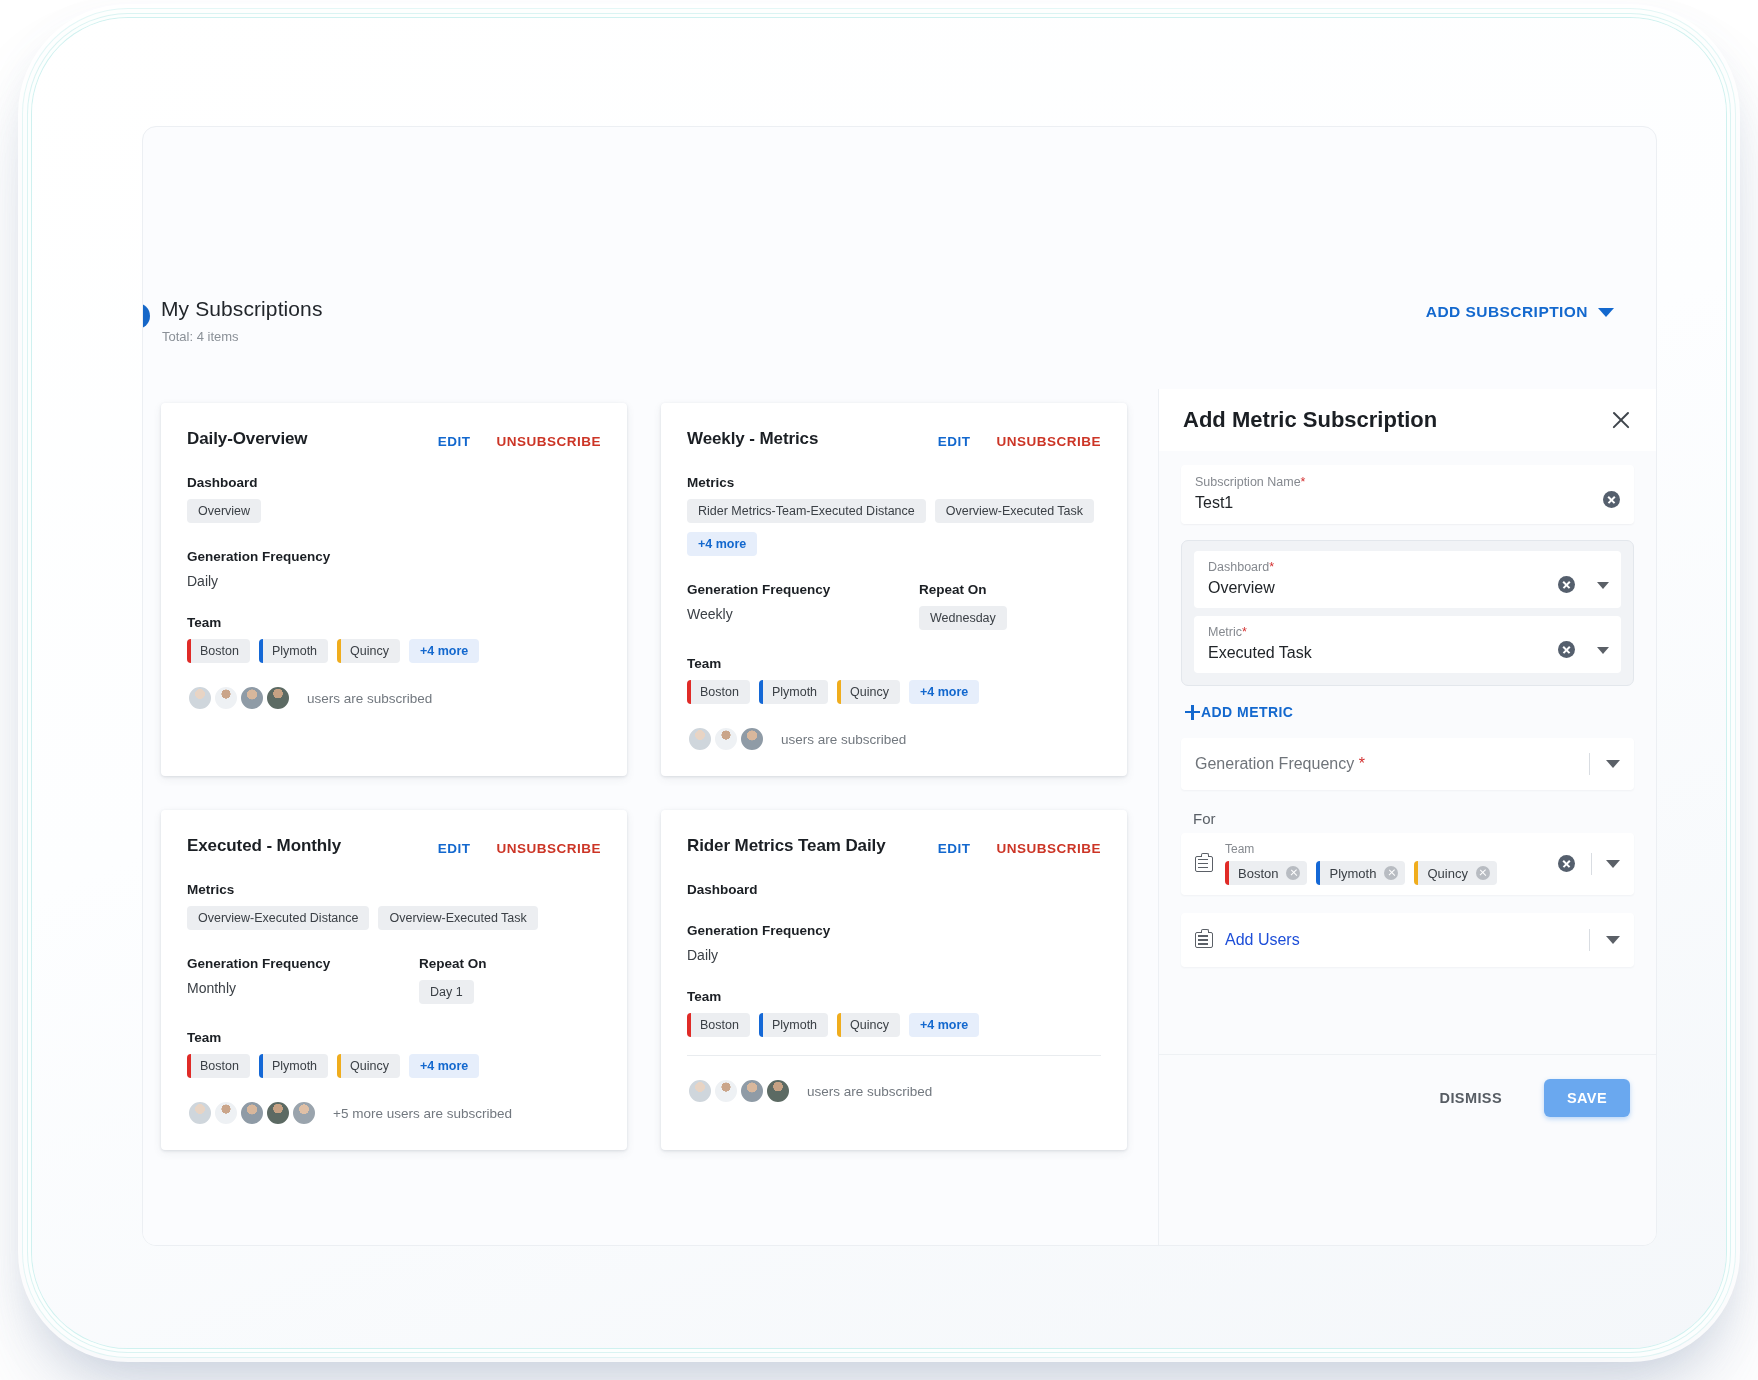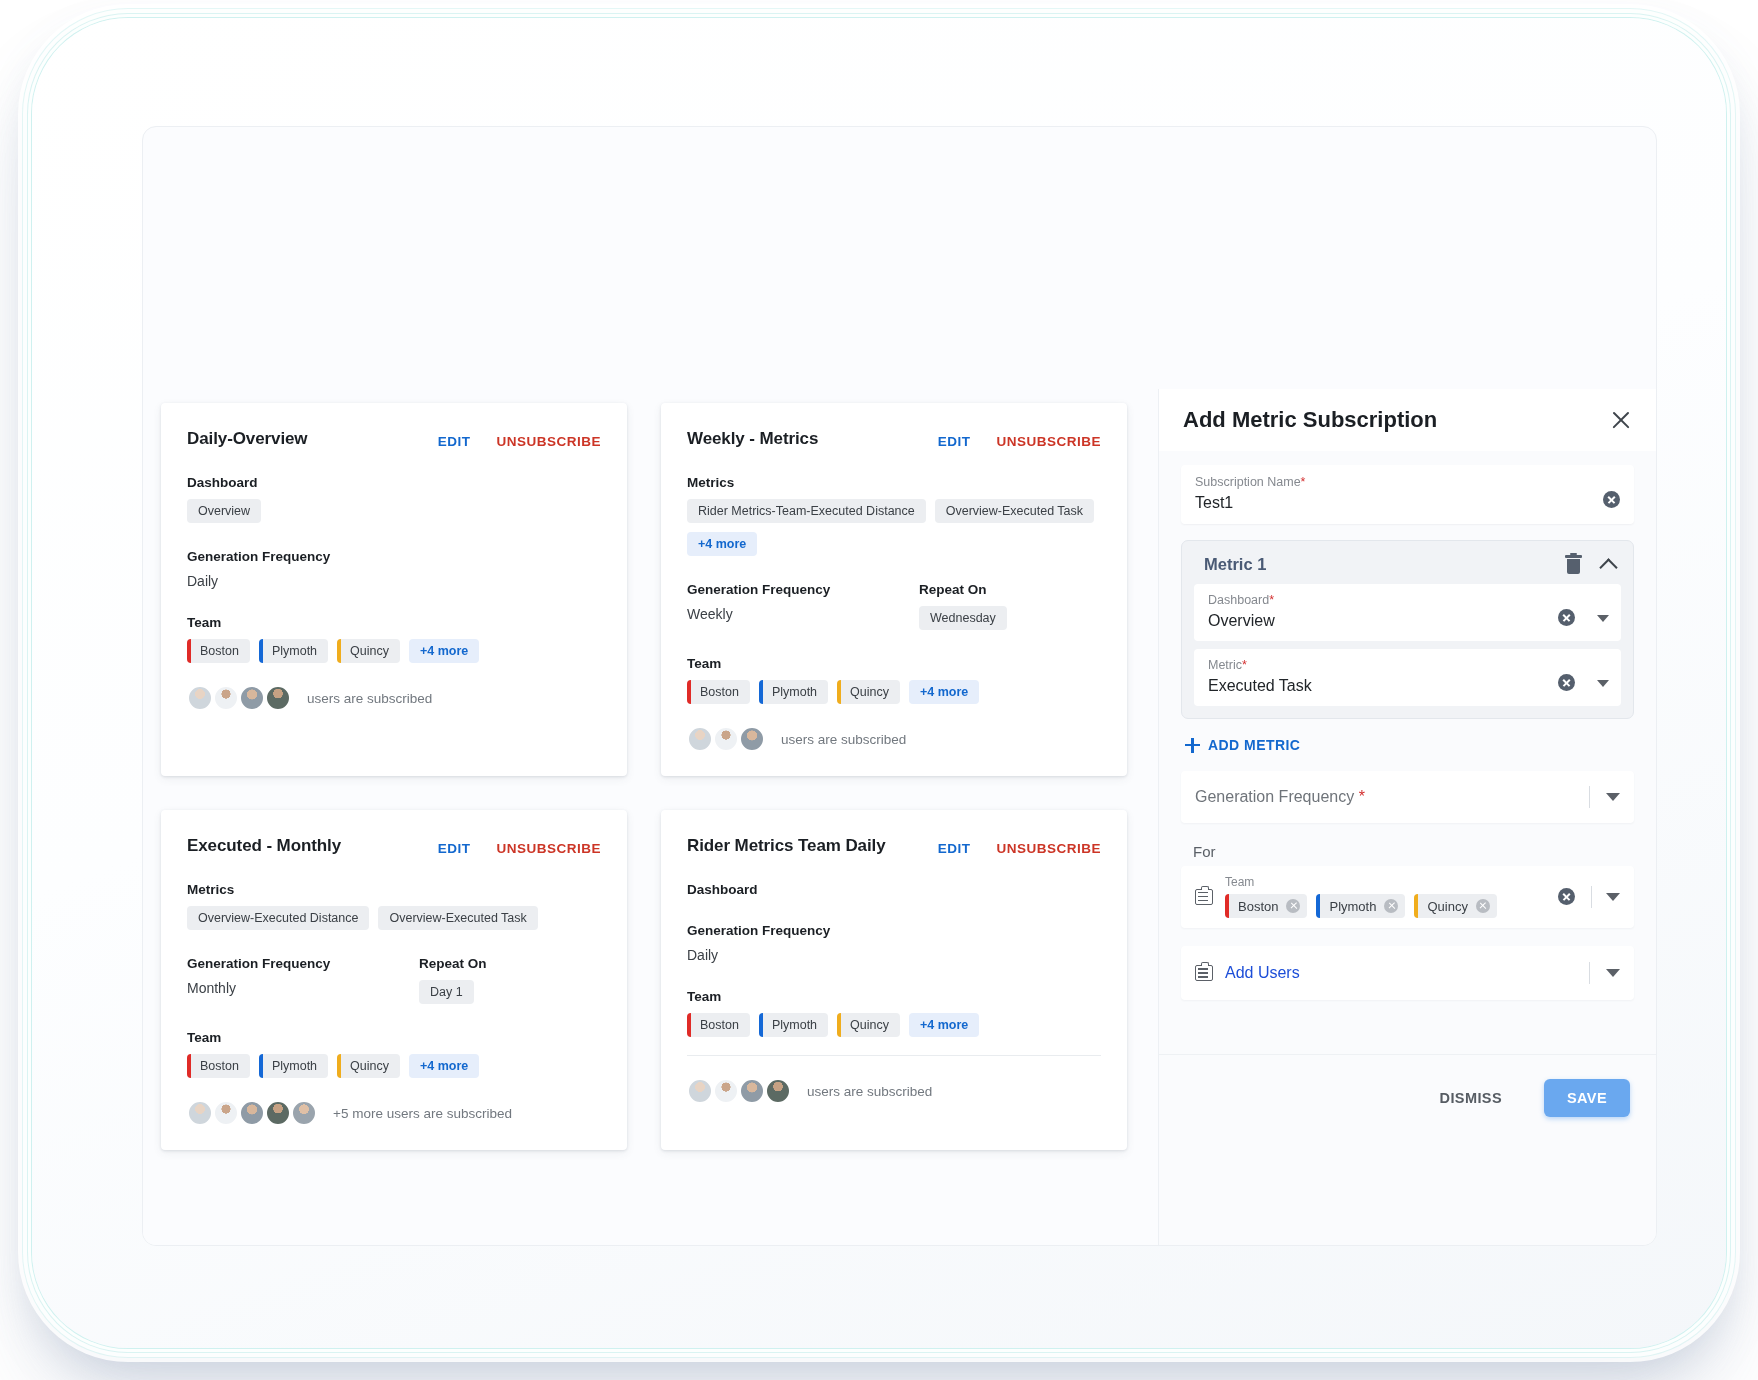--- a/index.html
+++ b/index.html
@@ -235,21 +235,21 @@
     margin-top: 5px; cursor: pointer;
   }
   .inner-field {
     background: #ffffff; border-radius: 4px;
     padding: 9px 12px 11px 14px; display: flex; align-items: flex-end;
     margin-top: 8px;
   }
   .inner-field:first-of-type { margin-top: 0; }
 
   .add-metric {
-    display: flex; align-items: center; gap: 8px;
+    display: flex; align-items: center; gap: 1px;
     color: #1368ce; font-size: 14px; font-weight: bold; letter-spacing: .45px;
     margin: 18px 0 0 4px; cursor: pointer;
   }
   .plus {
     position: relative; width: 15px; height: 15px; flex: none;
   }
   .plus:before, .plus:after {
     content:""; position: absolute; background: #1368ce;
   }
   .plus:before { left: 0; top: 6.4px; width: 15px; height: 2.2px; }
@@ -336,20 +336,29 @@
     position: absolute; left: 0; right: 0; bottom: 190px;
     border-top: 1px solid #eef1f4;
   }
 </style>
 </head>
 <body>
 
 <div class="device-shell">
   <div class="device-inner">
 
+    <div class="page-head">
+      <div class="head-marker"></div>
+      <div class="page-title">My Subscriptions</div>
+      <div class="page-sub">Total: 4 items</div>
+      <div class="add-sub-btn">
+        <span>ADD SUBSCRIPTION</span>
+        <span class="caret-down"></span>
+      </div>
+    </div>
 
     <div class="main-area">
       <div class="card-grid" id="card-grid">
           <div class="card">
     <div class="card-top">
       <div class="card-title">Daily-Overview</div>
       <div class="card-actions">
         <span class="act-edit">EDIT</span>
         <span class="act-unsub">UNSUBSCRIBE</span>
       </div>
@@ -527,28 +536,20 @@
           <div class="txtfield-main">
             <div class="flabel">
               <span>Subscription Name</span><span class="req">*</span>
             </div>
             <div class="fvalue">Test1</div>
           </div>
           <div class="clear-dot"></div>
         </div>
 
         <div class="metric-box">
-          <div class="metric-head">
-            <div class="metric-name">Metric 1</div>
-            <div class="trash">
-              <div class="trash-lid"></div>
-              <div class="trash-can"></div>
-            </div>
-            <div class="chev-up"></div>
-          </div>
           <div id="metric-fields">
               <div class="inner-field">
     <div class="txtfield-main">
       <div class="flabel">Dashboard<span class="req">*</span></div>
       <div class="fvalue">Overview</div>
     </div>
     <div class="clear-dot"></div>
     <div class="sm-caret"></div>
               </div>
               <div class="inner-field">

